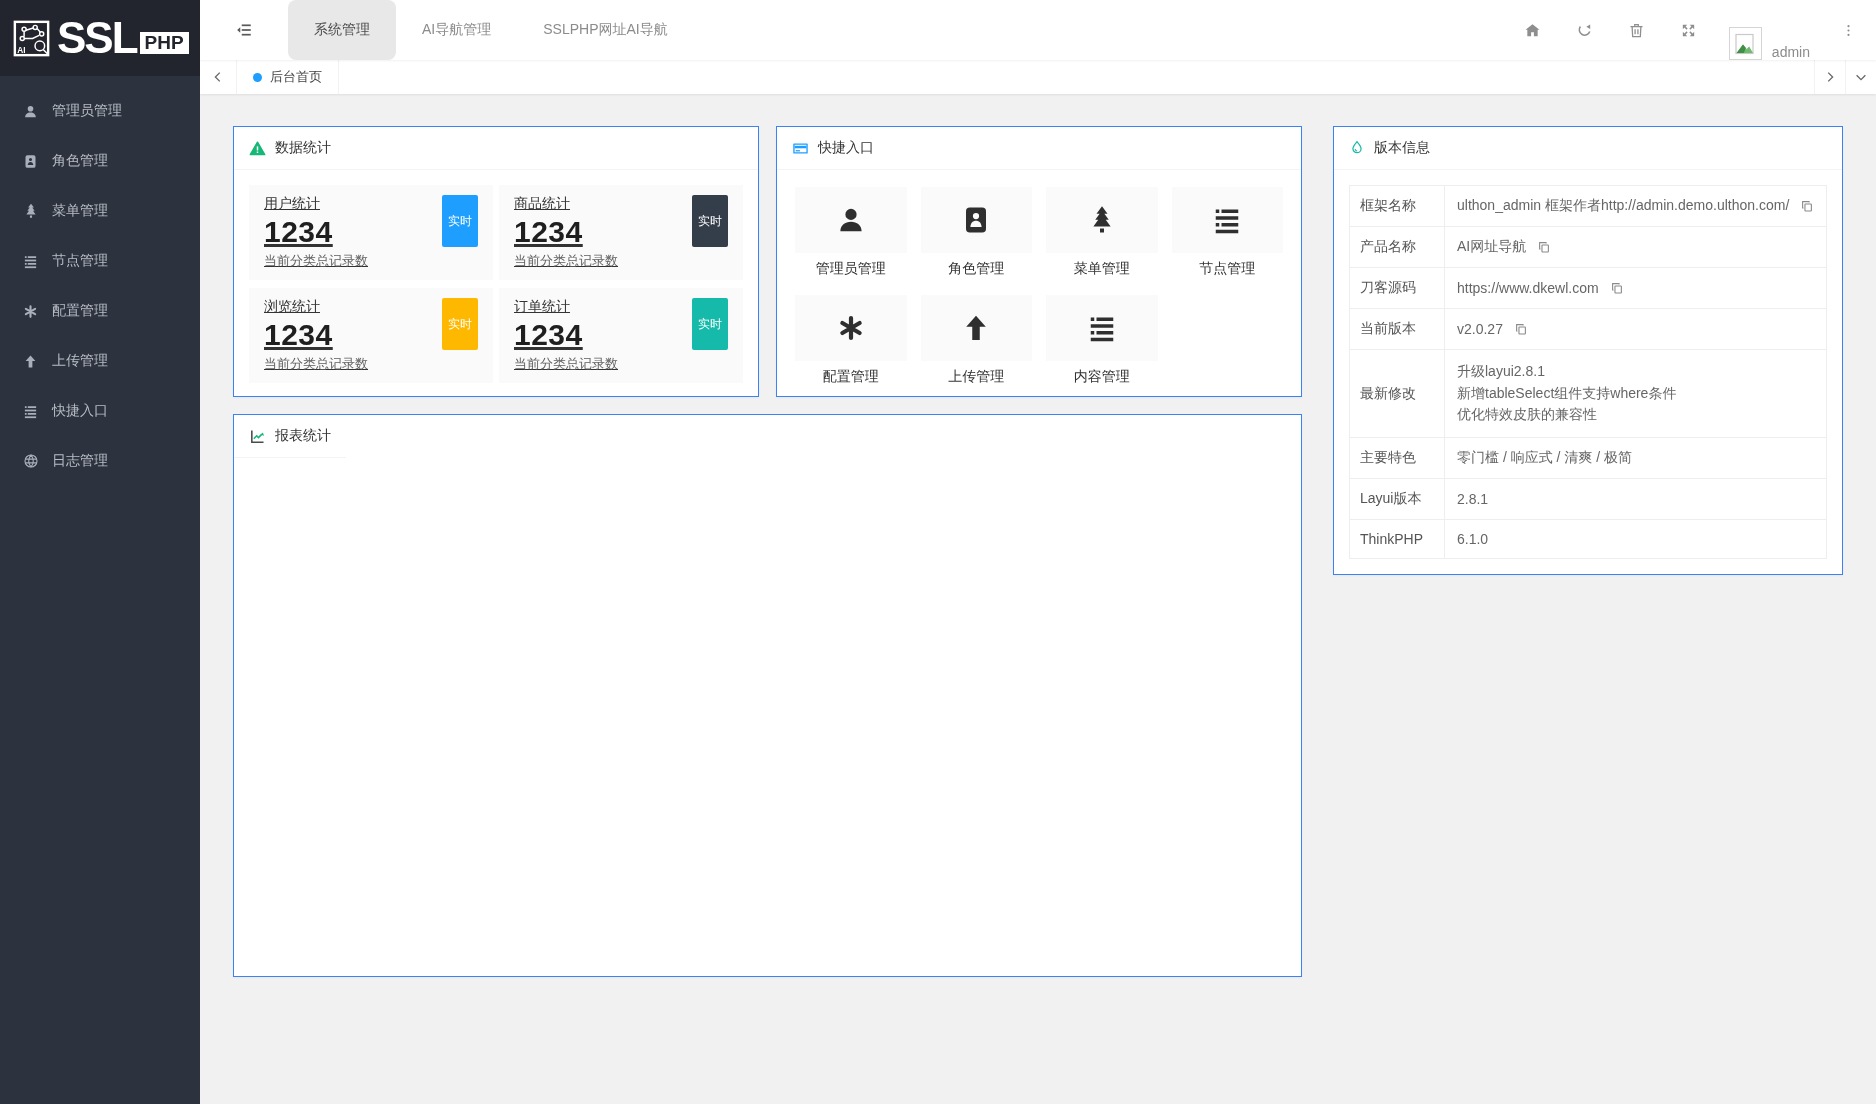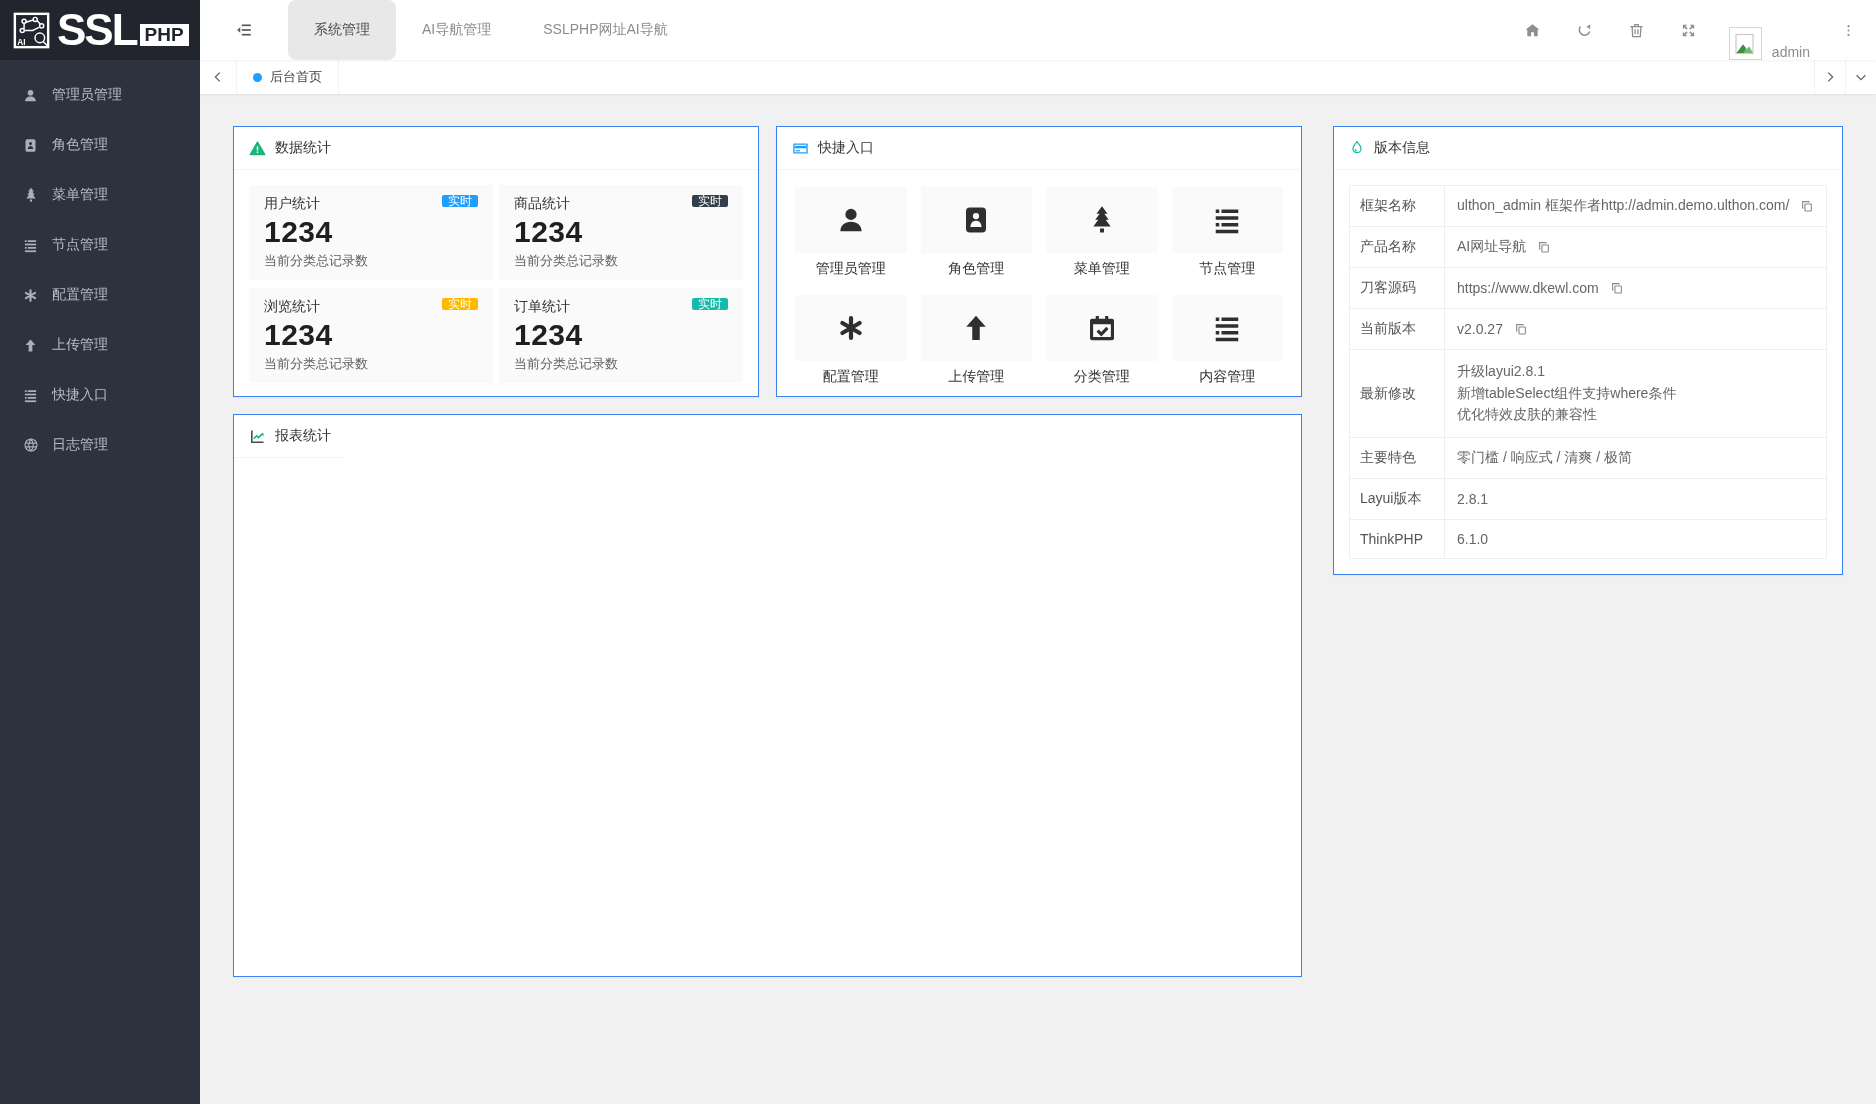--- a/index.html
+++ b/index.html
@@ -5,21 +5,21 @@
   * { box-sizing: border-box; margin: 0; padding: 0; }
   html,body { width:1876px; height:1104px; }
   body {
     font-family: "Liberation Sans", "DejaVu Sans", sans-serif;
     background:#f1f1f1; overflow:hidden; position:relative; font-size:14px; color:#333;
   }
   svg { display:block; }
 
   
   .sidebar { position:absolute; left:0; top:0; bottom:0; width:200px; background:#2c323e; z-index:5; }
-  .logo { height:60px; background:#22252d; display:flex; align-items:center; padding-left:13px; }
+  .logo { height:76px; background:#22252d; display:flex; align-items:center; padding-left:13px; }
   .chip { margin-right:7px; }
   .brand { display:flex; align-items:flex-end;justify-content:space-between; }
   .brand-ssl { color:#fff; font-weight:bold; font-size:44px; line-height:34px; letter-spacing:-2px; }
   .brand-php { background:#fff; color:#22252d; font-weight:bold; font-size:19px; line-height:22px; padding:0 5px; margin-left:3px; margin-bottom:1px; }
   .menu { padding-top:10px; }
   .menu-item { height:50px; display:flex; align-items:center; padding-left:22px; color:#b8bcc4; cursor:pointer; }
   .menu-item .mi-icon { width:17px; display:flex; justify-content:center; margin-right:13px; color:#aab0bb; }
   .menu-item .mi-label { font-size:14px; }
 
   
@@ -47,26 +47,26 @@
   .row { display:flex; gap:31px; }
   .col-left { width:1069px; flex:none; }
   .col-right { width:510px; flex:none; }
   .top-cards { display:flex; gap:17px; }
   .card { background:#fff; border:1px solid #3b82f6; box-shadow:0 1px 2px rgba(0,0,0,.04); }
   .card-head { height:43px; display:flex; align-items:center; padding:0 15px; border-bottom:1px solid #f4f4f4; font-size:14px; color:#333; }
   .card-head .ch-icon { margin-right:9px; display:flex; }
 
   
   .stats-card { flex:1; height:271px; display:flex; flex-direction:column; }
-  .stats-body { flex:1; padding:15px; display:grid; grid-template-columns:1fr 1fr; grid-template-rows:1fr 1fr; gap:8px 6px; overflow:hidden; }
+  .stats-body { flex:1; padding:15px; display:grid; grid-template-columns:1fr 1fr; grid-template-rows:1fr 1fr; gap:8px 6px; overflow:hidden;text-decoration:underline; }
   .stat-box { background:#fafafa; padding:10px 15px; position:relative; }
   .stat-label { font-size:14px; color:#333; }
   .stat-value { font-size:30px; font-weight:bold; color:#1f1f1f; margin:2px 0 3px; letter-spacing:0.5px; }
   .stat-desc { font-size:13px; color:#616161; }
-  .badge { position:absolute; top:10px; right:15px; color:#fff; font-size:12px; line-height:12px; padding:0 6px; border-radius:2px; }
+  .badge { position:absolute; top:10px; right:15px; color:#fff; font-size:12px; line-height:12px; padding:20px 6px; border-radius:2px; }
 
   
   .quick-card { flex:1; height:271px; display:flex; flex-direction:column; }
   .quick-body { flex:1; padding:17px 18px 10px; display:grid; grid-template-columns:repeat(4,1fr); gap:16px 14px; overflow:hidden; }
   .q-item { text-align:center; cursor:pointer; }
   .q-box { height:66px; background:#fafafa; display:flex; align-items:center; justify-content:center; color:#2f2f2f; }
   .q-label { margin-top:7px; font-size:14px; color:#333; }
 
   
   .report-card { margin-top:17px; height:563px; display:flex; flex-direction:row; }
@@ -394,28 +394,20 @@
               <div class="q-box">
                 <svg viewBox="0 0 24 24" width="30" height="30">
                     <path fill="currentColor" d="M12 2.2L19.8 11H15v10.6H9V11H4.2z"></path>
                   </svg>
               </div>
               <div class="q-label">上传管理</div>
             </div>
             <div class="q-item">
               <div class="q-box">
                 <svg viewBox="0 0 24 24" width="30" height="30">
-                    <path fill="currentColor" fill-rule="evenodd" d="M7 2.3v2.2H4A1.6 1.6 0 002.4 6.1v14A1.6 1.6 0 004 21.7h16a1.6 1.6 0 001.6-1.6v-14A1.6 1.6 0 0020 4.5h-3V2.3h-2.5v2.2h-5V2.3zM4.9 9h14.2v10.2H4.9zm10.5 2l1.8 1.7-5.7 6-3.9-3.7 1.7-1.8 2.2 2z"></path>
-                  </svg>
-              </div>
-              <div class="q-label">分类管理</div>
-            </div>
-            <div class="q-item">
-              <div class="q-box">
-                <svg viewBox="0 0 24 24" width="30" height="30">
                     <g fill="currentColor">
                       <rect x="3" y="3.6" width="2.8" height="2.8"></rect>
                       <rect x="7.6" y="3.6" width="13.4" height="2.8"></rect>
                       <rect x="3" y="9" width="18" height="2.8"></rect>
                       <rect x="3" y="14.4" width="2.8" height="2.8"></rect>
                       <rect x="7.6" y="14.4" width="13.4" height="2.8"></rect>
                       <rect x="3" y="19.8" width="18" height="2.8"></rect>
                     </g>
                   </svg>
               </div>

